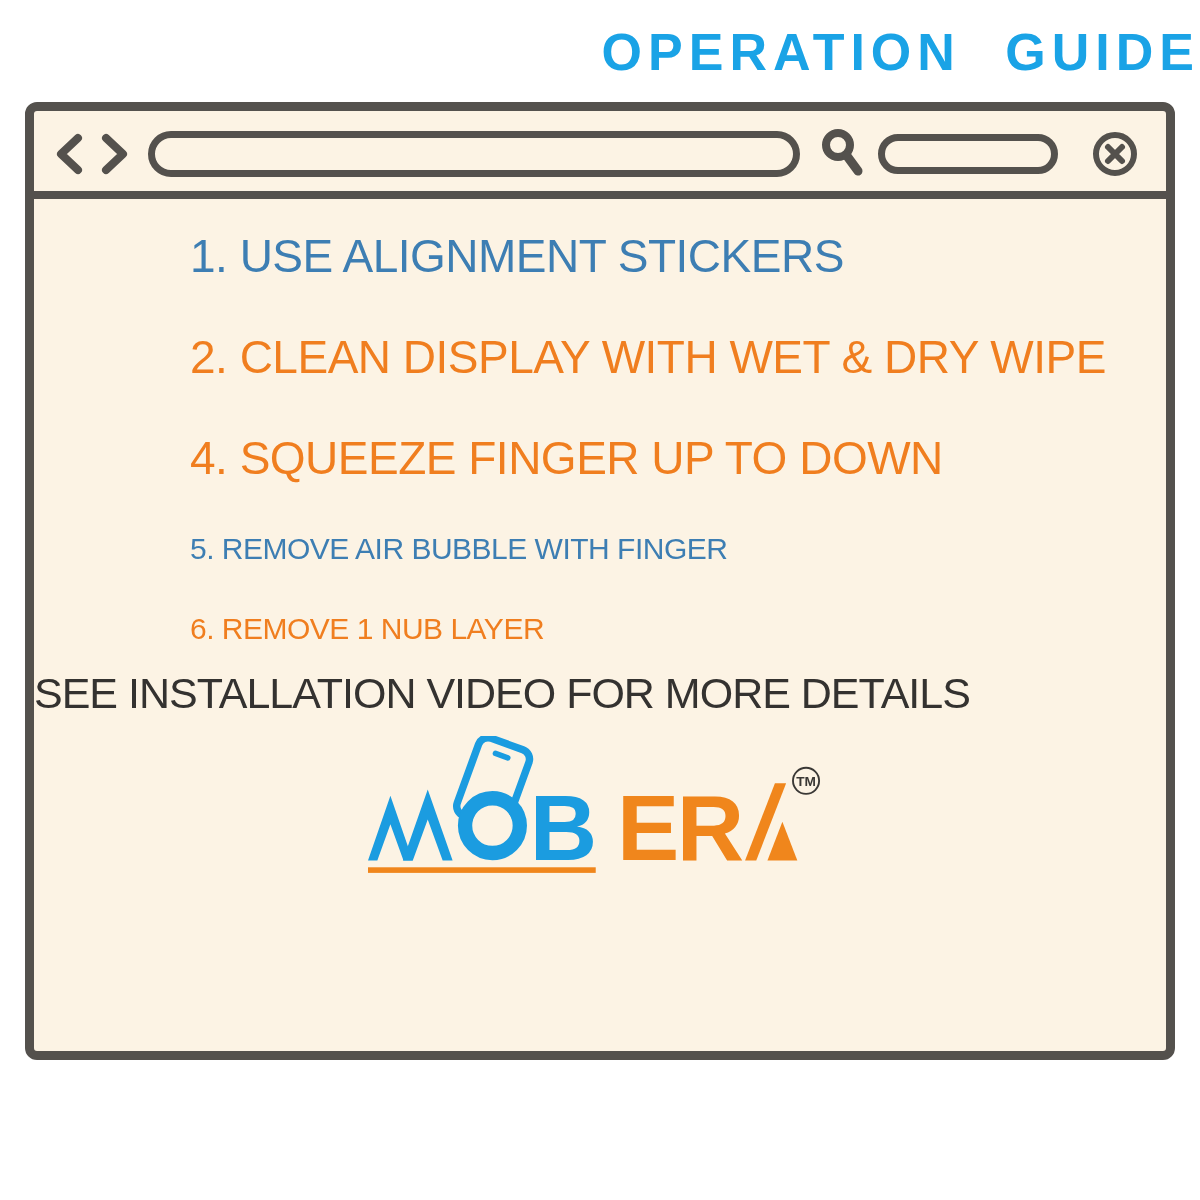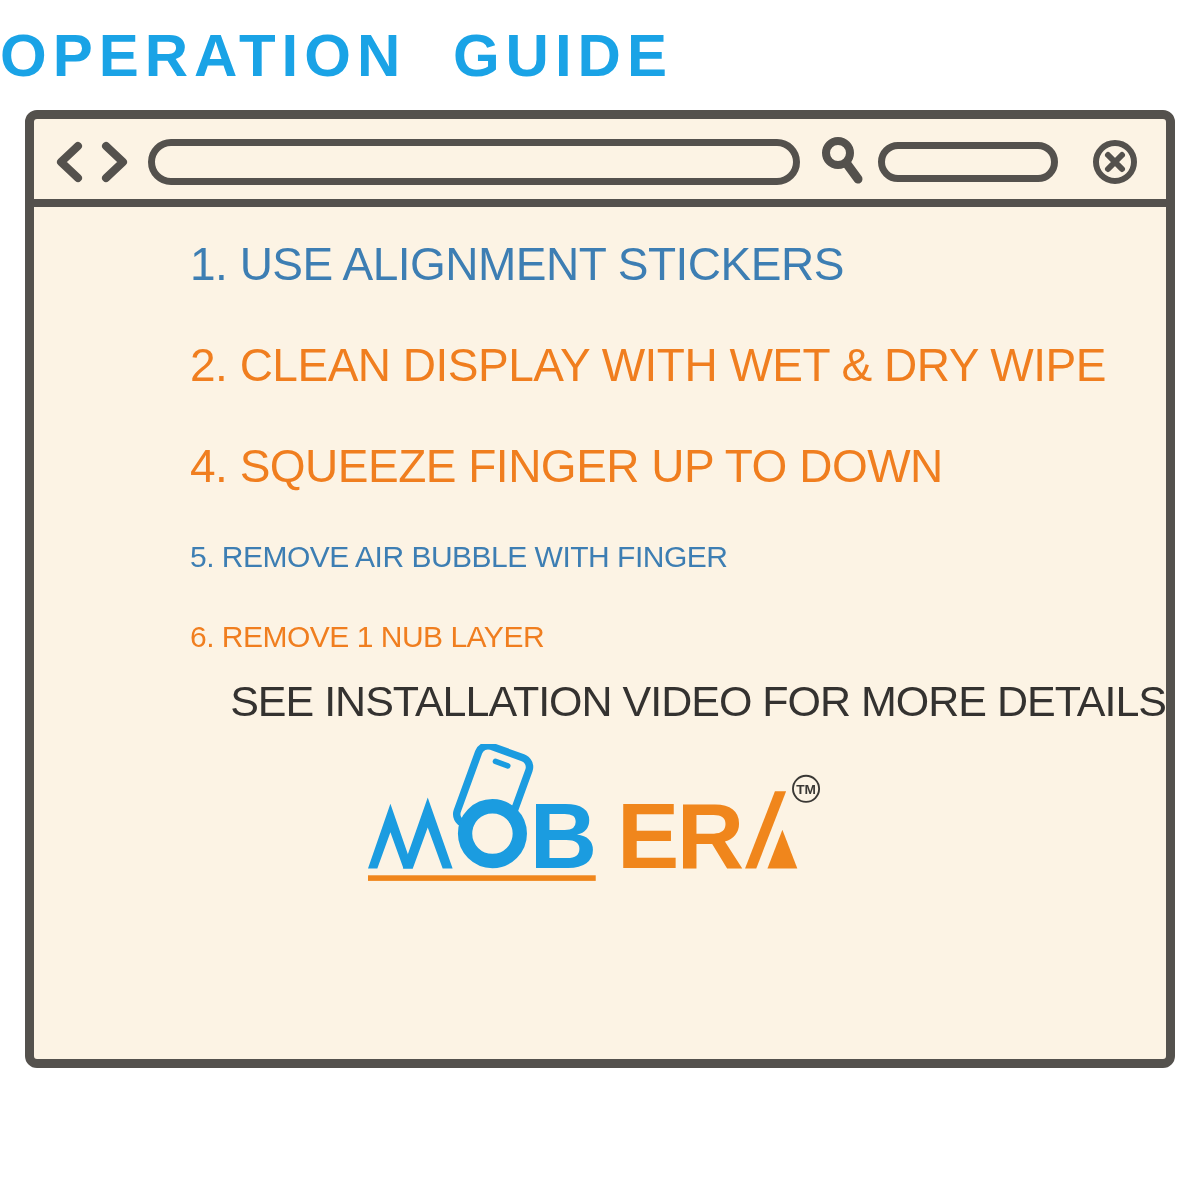--- a/index.html
+++ b/index.html
@@ -14,22 +14,22 @@
     --page-bg:#ffffff;
   }
   *{box-sizing:border-box}
   html,body{margin:0;padding:0}
   body{
     width:1200px;height:1200px;overflow:hidden;
     background:var(--page-bg);
     font-family:"Liberation Sans", sans-serif;
   }
   .title{
-    margin:26px 0 0;text-align:left;
-    font-size:60px;font-weight:800;line-height:1.0;
+    margin:26px 0 0;text-align:right;
+    font-size:52px;font-weight:800;line-height:1.0;
     color:var(--title-blue);
     letter-spacing:6px;word-spacing:24px;
   }
   .window{
     margin:24px 25px 0;height:958px;
     background:var(--paper);
     border:9px solid var(--ink);
     border-radius:12px;
     overflow:hidden;
   }
@@ -51,21 +51,21 @@
   .step{
     font-size:46px;line-height:1.28;letter-spacing:-0.5px;
     margin-bottom:42px;white-space:nowrap;
   }
   .step.wrap{white-space:normal;max-width:905px}
   .step.small{font-size:30px}
   .step:last-child{margin-bottom:20px}
   .blue{color:var(--step-blue)}
   .orange{color:var(--step-orange)}
   .footer-note{
-    margin:2px 0 16px;text-align:right;white-space:nowrap;
+    margin:2px 0 16px;text-align:left;white-space:nowrap;
     font-size:43px;letter-spacing:-1px;line-height:1.2;
     color:var(--footer-ink);
   }
   .logo-row{text-align:center;margin-top:2px}
   .logo-row svg{height:140px;width:auto}
   svg text{font-family:"Liberation Sans", sans-serif;font-weight:bold}
   .lb{fill:var(--brand-blue)}
   .lo{fill:var(--brand-orange)}
   .ink-stroke{stroke:var(--ink);fill:none}
 </style>

